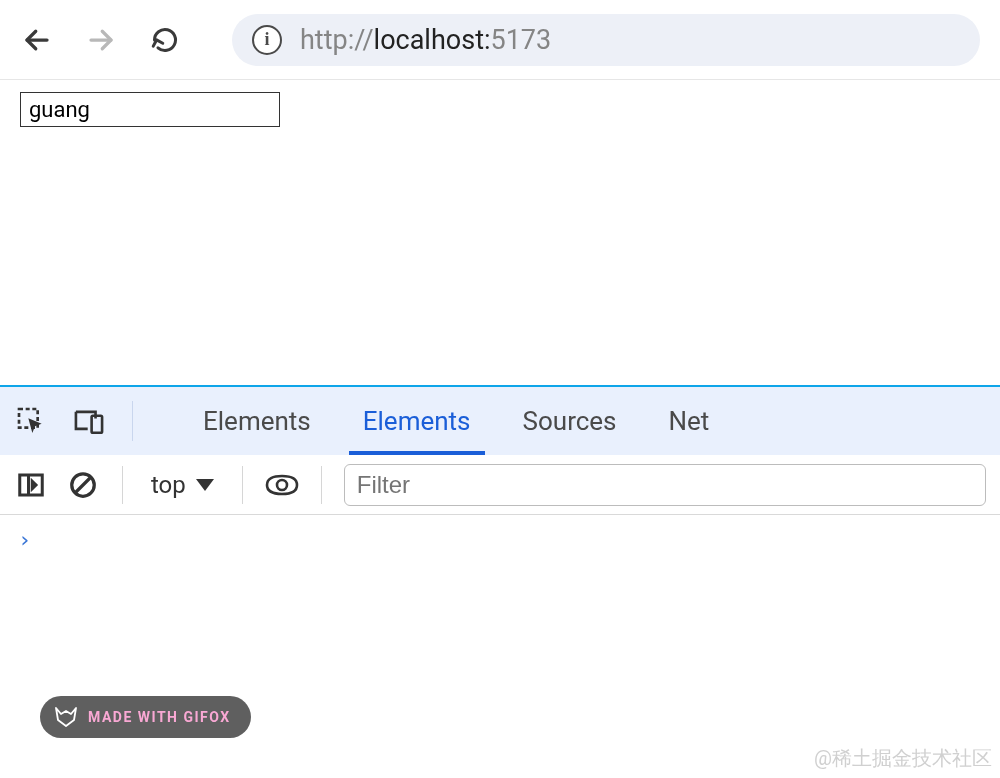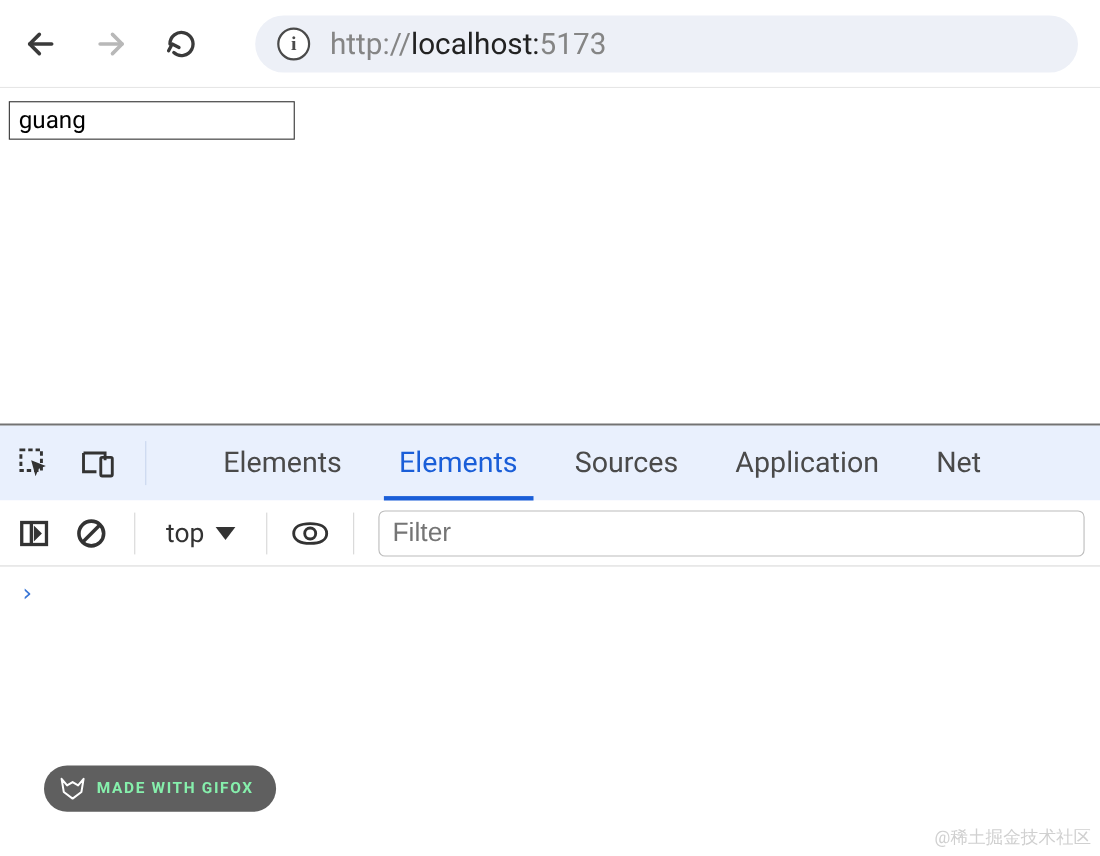--- a/index.html
+++ b/index.html
@@ -58,37 +58,37 @@
       font-family: Georgia, serif;
     }
     .url-text {
       font-size: 27px;
       color: #858585;
     }
     .url-text .url-dark { color: #222; }
 
     
     .page-body {
-      padding: 12px 8px;
+      padding: 12px 20px;
       height: 305px;
       background: #fff;
     }
     .page-input {
       width: 260px;
       height: 35px;
       border: 1.5px solid #333;
       padding: 4px 8px;
       font-size: 22px;
       font-family: inherit;
       outline: none;
     }
 
     
     .devtools {
-      border-top: 2px solid #737373;
+      border-top: 2px solid #0ea5e9;
       background: #fff;
     }
     .dt-tabs {
       height: 68px;
       background: #e9f0fd;
       display: flex;
       align-items: center;
       padding: 0 14px;
       gap: 24px;
     }
@@ -181,38 +181,38 @@
       color: #3a76d6;
       font-size: 22px;
     }
 
     
     .gifox-badge {
       position: absolute;
       left: 40px;
       bottom: 40px;
       background: #5f5f5f;
-      color: #86efac;
+      color: #f9a8d4;
       border-radius: 22px;
       height: 42px;
       padding: 0 20px 0 14px;
       display: flex;
       align-items: center;
       gap: 10px;
       font-size: 14px;
       font-weight: 700;
       letter-spacing: 1.5px;
     }
 
     
     .watermark {
       position: absolute;
       right: 8px;
       bottom: 6px;
-      font-size: 16px;
+      font-size: 20px;
       color: #d0d0d0;
     }
   </style>
 </head>
 <body>
 
 <div class="nav-bar">
   <div class="nav-btn">
     <svg width="30" height="30" viewBox="0 0 24 24" fill="none" stroke="currentColor" stroke-width="2.6" stroke-linecap="round" stroke-linejoin="round">
       <line x1="20" y1="12" x2="4" y2="12"></line>
@@ -257,21 +257,20 @@
         <path d="M3 3 H18 V8"></path>
         <path d="M3 3 V16 H12"></path>
         <rect x="15" y="6" width="8" height="13" rx="1"></rect>
       </svg>
     </div>
     <div class="dt-sep"></div>
     <div class="dt-tabs-spacer"></div>
     <div class="dt-tab">Elements</div>
     <div class="dt-tab active">Elements</div>
     <div class="dt-tab">Sources</div>
-    <div class="dt-tab">Application</div>
     <div class="dt-tab">Net</div>
   </div>
 
   <div class="console-toolbar">
     <div class="dt-icon-btn">
       <svg width="30" height="30" viewBox="0 0 24 24" fill="none" stroke="#333" stroke-width="2.4">
         <rect x="3" y="4" width="18" height="16"></rect>
         <line x1="10" y1="4" x2="10" y2="20"></line>
         <polyline points="13 9 16 12 13 15" fill="#333" stroke="none"></polyline>
         <path d="M13 9 L16 12 L13 15 Z" fill="#333"></path>

